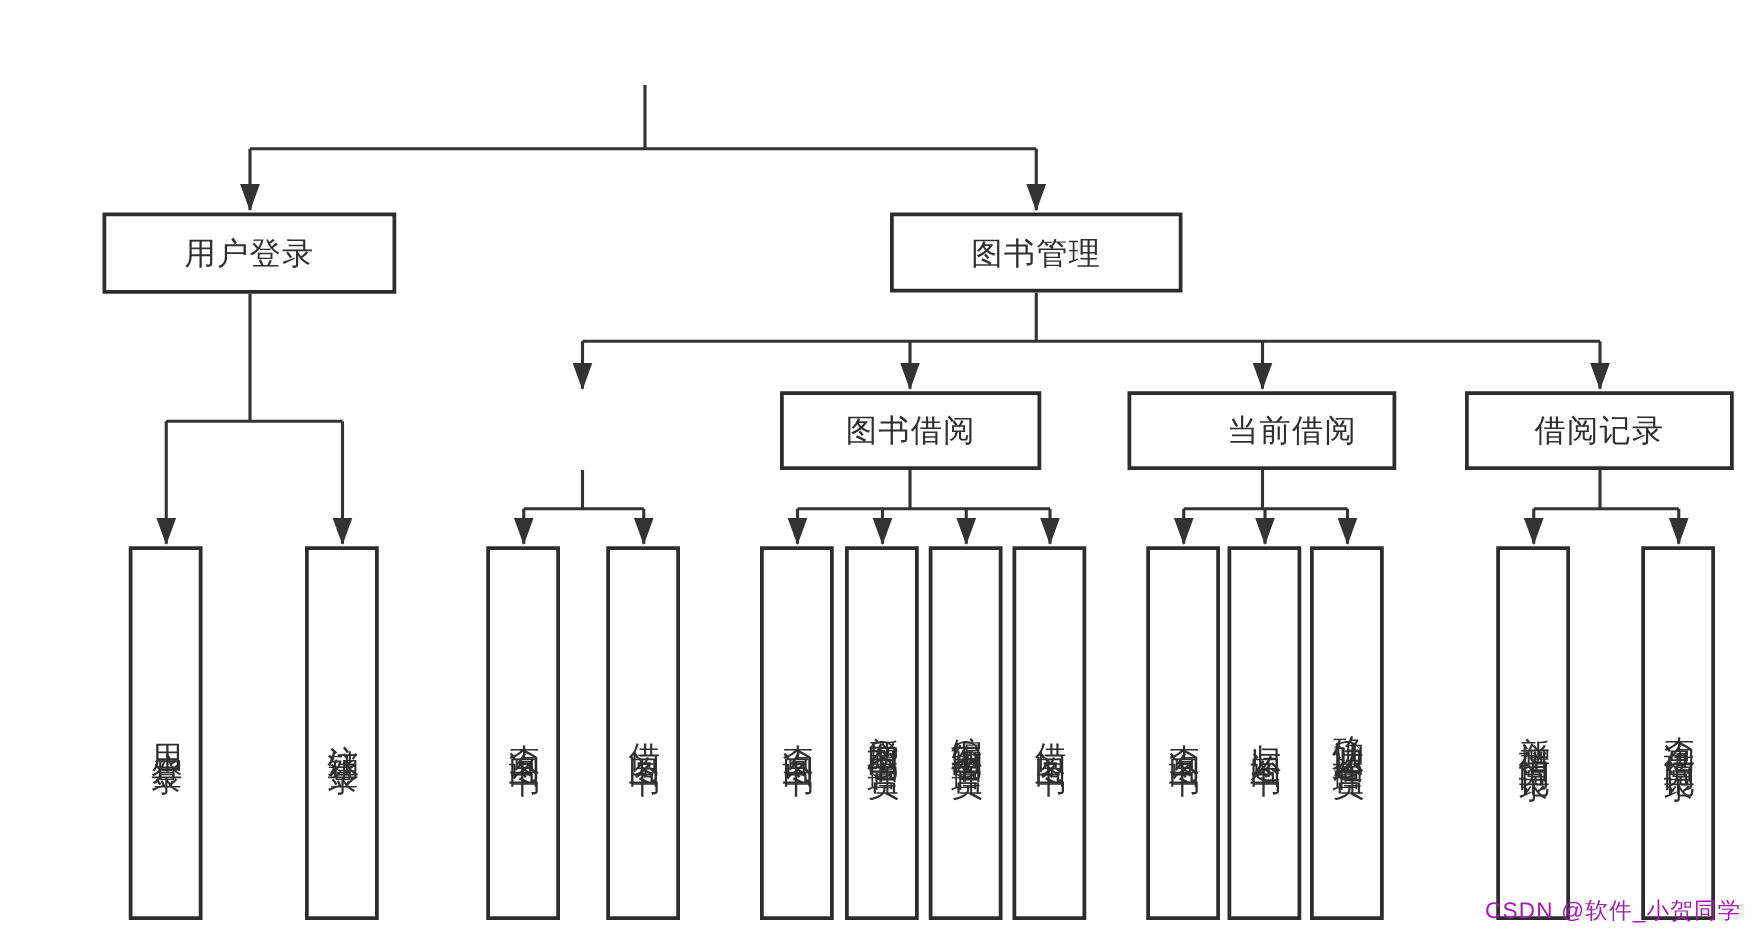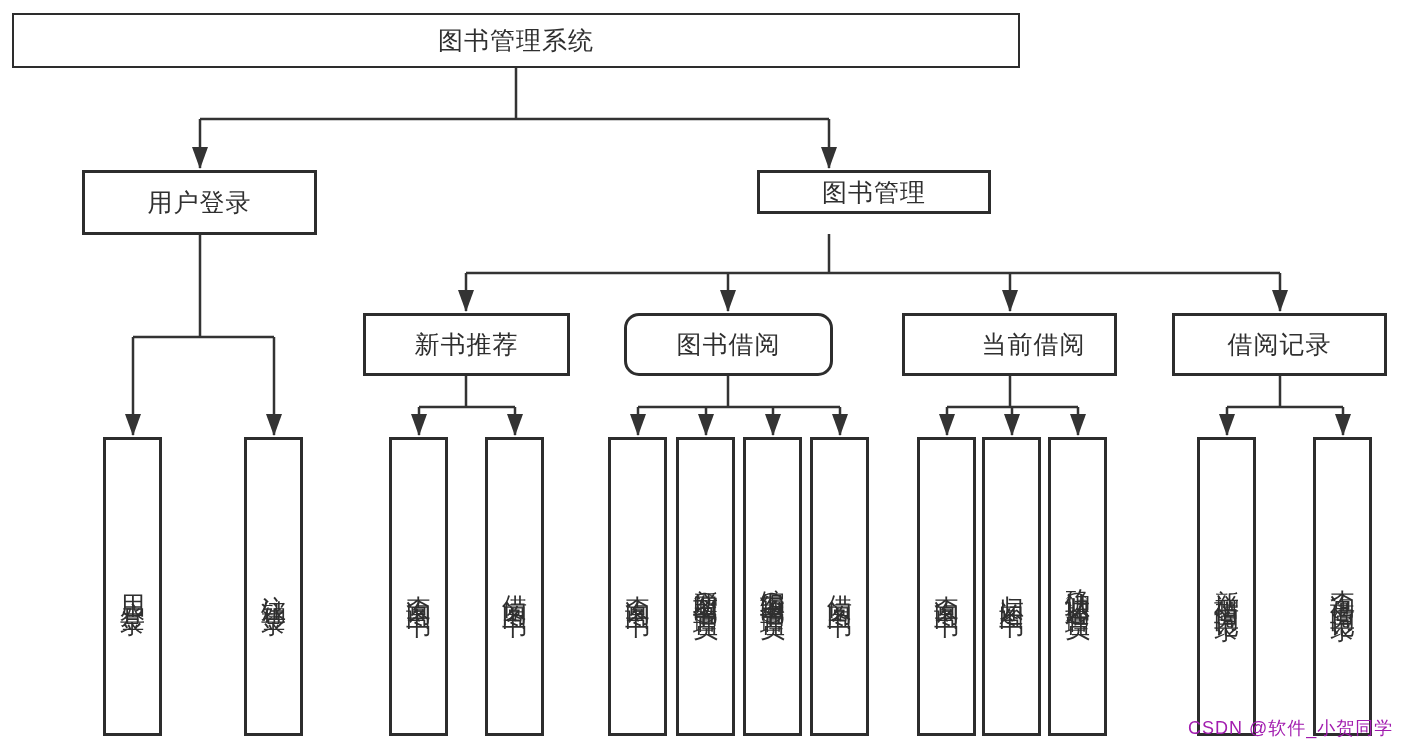--- a/index.html
+++ b/index.html
@@ -101,27 +101,25 @@
       <line x1="947" y1="407" x2="947" y2="435" marker-end="url(#arrow)"></line>
       <line x1="1012" y1="407" x2="1012" y2="435" marker-end="url(#arrow)"></line>
       <line x1="1078" y1="407" x2="1078" y2="435" marker-end="url(#arrow)"></line>
 
       <path d="M1280,376 V407 M1227,407 H1343"></path>
       <line x1="1227" y1="407" x2="1227" y2="435" marker-end="url(#arrow)"></line>
       <line x1="1343" y1="407" x2="1343" y2="435" marker-end="url(#arrow)"></line>
     </g>
   </svg>
 
-  <div class="node root" style="left:12px; top:13px; width:1008px; height:55px;">图书管理系统</div>
 
   <div class="node" style="left:82px; top:170px; width:235px; height:65px;">用户登录</div>
-  <div class="node" style="left:712px; top:170px; width:234px; height:44px;margin-left:45px;">图书管理</div>
+  <div class="node" style="left:712px; top:170px; width:234px; height:64px;">图书管理</div>
 
-  <div class="node" style="left:363px; top:313px; width:207px; height:63px;">新书推荐</div>
-  <div class="node" style="left:624px; top:313px; width:209px; height:63px;border-radius:15px;">图书借阅</div>
+  <div class="node" style="left:624px; top:313px; width:209px; height:63px;">图书借阅</div>
   <div class="node" style="left:902px; top:313px; width:215px; height:63px;padding-left:48px;">当前借阅</div>
   <div class="node" style="left:1172px; top:313px; width:215px; height:63px;">借阅记录</div>
 
   <div class="leaf" style="left:103px;">用户登录</div>
   <div class="leaf" style="left:244px;">注销登录</div>
 
   <div class="leaf" style="left:389px;">查询图书</div>
   <div class="leaf" style="left:485px;">借阅图书</div>
 
   <div class="leaf" style="left:608px;">查询图书</div>

